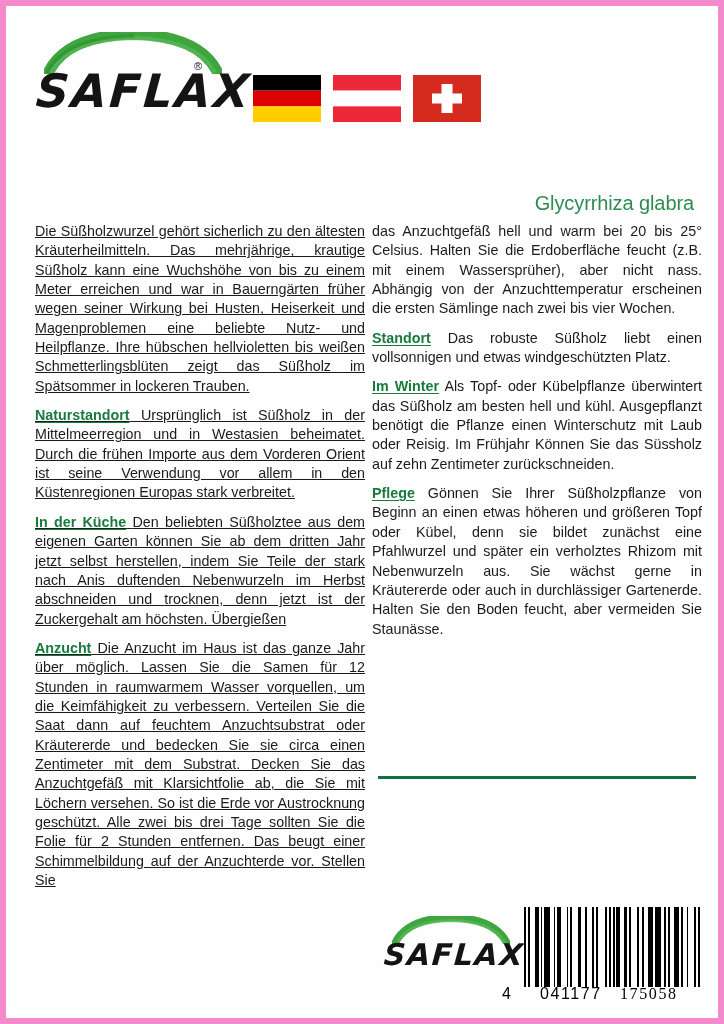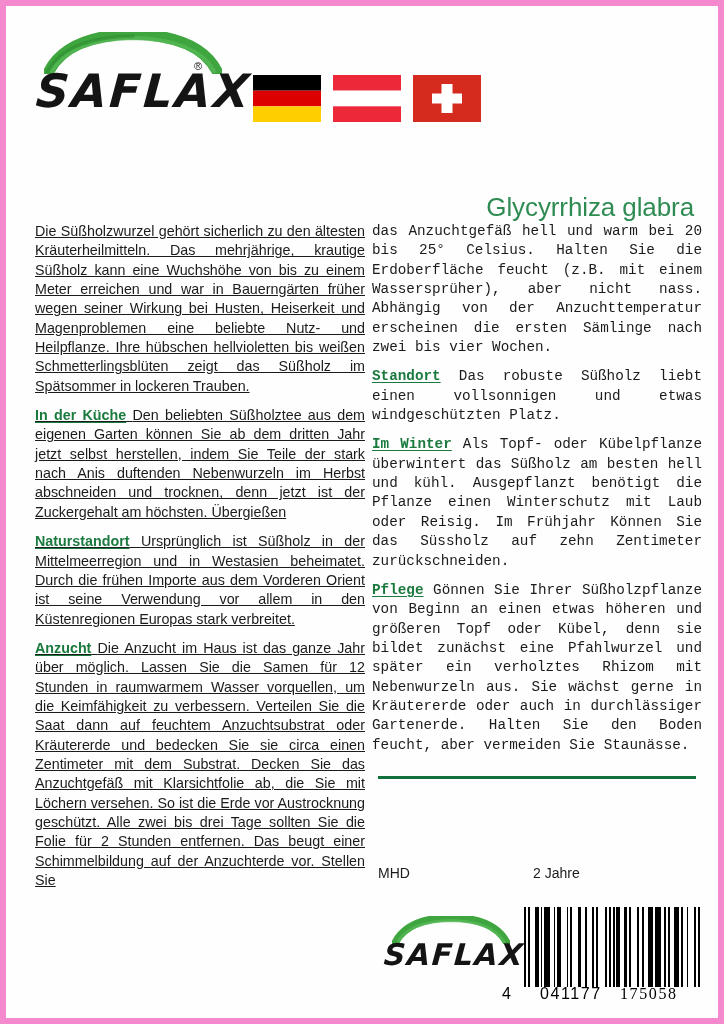--- a/index.html
+++ b/index.html
@@ -98,39 +98,39 @@
     top: 157px;
     font-size: 22.5px;
     font-weight: 700;
     color: #1a7a3e;
     letter-spacing: -0.2px;
   }
   .latin-name {
     position: absolute;
     right: 24px;
     top: 186px;
-    font-size: 26px;
+    font-size: 20px;
     color: #2e8c52;
     letter-spacing: -0.1px;
   }
 
   
   .col {
     position: absolute;
     top: 216px;
     width: 330px;
     font-size: 14.3px;
     line-height: 19.35px;
     color: #1b1b1b;
     text-align: justify;
     text-justify: inter-word;
     hyphens: manual;
   }
   .col-left  { left: 29px; text-decoration: underline; }
-  .col-right { left: 366px; font-family: Liberation Mono, monospace; }
+  .col-right { left: 366px; }
 
   .para {
     margin: 0 0 10px 0;
     text-align: justify;
   }
   .para:last-child { margin-bottom: 0; }
 
   .sec-head {
     font-weight: 700;
     color: #1a7a3e;
@@ -255,39 +255,35 @@
           <rect x="19" y="18.5" width="30" height="10" fill="#ffffff"></rect>
         </svg>
       </div>
 
     </div>
 
     <div class="latin-name">Glycyrrhiza glabra</div>
 
     <div class="col col-left" id="col-left">
         <p class="para"><span>Die Süßholzwurzel gehört sicherlich zu den ältesten Kräuterheilmitteln. Das mehrjährige, krautige Süßholz kann eine Wuchshöhe von bis zu einem Meter erreichen und war in Bauerngärten früher wegen seiner Wirkung bei Husten, Heiserkeit und Magenproblemen eine beliebte Nutz- und Heilpflanze. Ihre hübschen hellvioletten bis weißen Schmetterlingsblüten zeigt das Süßholz im Spätsommer in lockeren Trauben.</span></p>
+        <p class="para"><span class="sec-head">Naturstandort</span> <span>Ursprünglich ist Süßholz in der Mittelmeerregion und in Westasien beheimatet. Durch die frühen Importe aus dem Vorderen Orient ist seine Verwendung vor allem in den Küstenregionen Europas stark verbreitet.</span></p>
         <p class="para"><span class="sec-head">In der Küche</span> <span>Den beliebten Süßholztee aus dem eigenen Garten können Sie ab dem dritten Jahr jetzt selbst herstellen, indem Sie Teile der stark nach Anis duftenden Nebenwurzeln im Herbst abschneiden und trocknen, denn jetzt ist der Zuckergehalt am höchsten. Übergießen</span></p>
-        <p class="para"><span class="sec-head">Naturstandort</span> <span>Ursprünglich ist Süßholz in der Mittelmeerregion und in Westasien beheimatet. Durch die frühen Importe aus dem Vorderen Orient ist seine Verwendung vor allem in den Küstenregionen Europas stark verbreitet.</span></p>
         <p class="para"><span class="sec-head">Anzucht</span> <span>Die Anzucht im Haus ist das ganze Jahr über möglich. Lassen Sie die Samen für 12 Stunden in raumwarmem Wasser vorquellen, um die Keimfähigkeit zu verbessern. Verteilen Sie die Saat dann auf feuchtem Anzuchtsubstrat oder Kräutererde und bedecken Sie sie circa einen Zentimeter mit dem Substrat. Decken Sie das Anzuchtgefäß mit Klarsichtfolie ab, die Sie mit Löchern versehen. So ist die Erde vor Austrocknung geschützt. Alle zwei bis drei Tage sollten Sie die Folie für 2 Stunden entfernen. Das beugt einer Schimmelbildung auf der Anzuchterde vor. Stellen Sie</span></p>
       </div>
 
     <div class="col col-right" id="col-right">
         <p class="para"><span>das Anzuchtgefäß hell und warm bei 20 bis 25° Celsius. Halten Sie die Erdoberfläche feucht (z.B. mit einem Wassersprüher), aber nicht nass. Abhängig von der Anzuchttemperatur erscheinen die ersten Sämlinge nach zwei bis vier Wochen.</span></p>
         <p class="para"><span class="sec-head">Standort</span> <span>Das robuste Süßholz liebt einen vollsonnigen und etwas windgeschützten Platz.</span></p>
         <p class="para"><span class="sec-head">Im Winter</span> <span>Als Topf- oder Kübelpflanze überwintert das Süßholz am besten hell und kühl. Ausgepflanzt benötigt die Pflanze einen Winterschutz mit Laub oder Reisig. Im Frühjahr Können Sie das Süssholz auf zehn Zentimeter zurückschneiden.</span></p>
         <p class="para"><span class="sec-head">Pflege</span> <span>Gönnen Sie Ihrer Süßholzpflanze von Beginn an einen etwas höheren und größeren Topf oder Kübel, denn sie bildet zunächst eine Pfahlwurzel und später ein verholztes Rhizom mit Nebenwurzeln aus. Sie wächst gerne in Kräutererde oder auch in durchlässiger Gartenerde. Halten Sie den Boden feucht, aber vermeiden Sie Staunässe.</span></p>
       </div>
 
     <div class="divider"></div>
 
     <div class="meta">
-      <div class="meta-row">
-        <span class="meta-label">MHD</span>
-        <span class="meta-value">2 Jahre</span>
-      </div>
     </div>
 
     <div class="footer-logo">
       <svg class="footer-arc" viewBox="0 0 118 28">
         <path d="M3 27 C 11 11, 29 2, 59 1.5 C 89 2, 107 11, 115 27" stroke="#3fa63f" stroke-width="7.5" fill="none" stroke-linecap="round"></path>
         <path d="M6 26 C 14 12, 31 5, 59 4.5 C 87 5, 104 12, 112 26" stroke="#57b957" stroke-width="3" fill="none" stroke-linecap="round" opacity="0.75"></path>
       </svg>
       <div class="footer-word">SAFLAX</div>
     </div>
 

